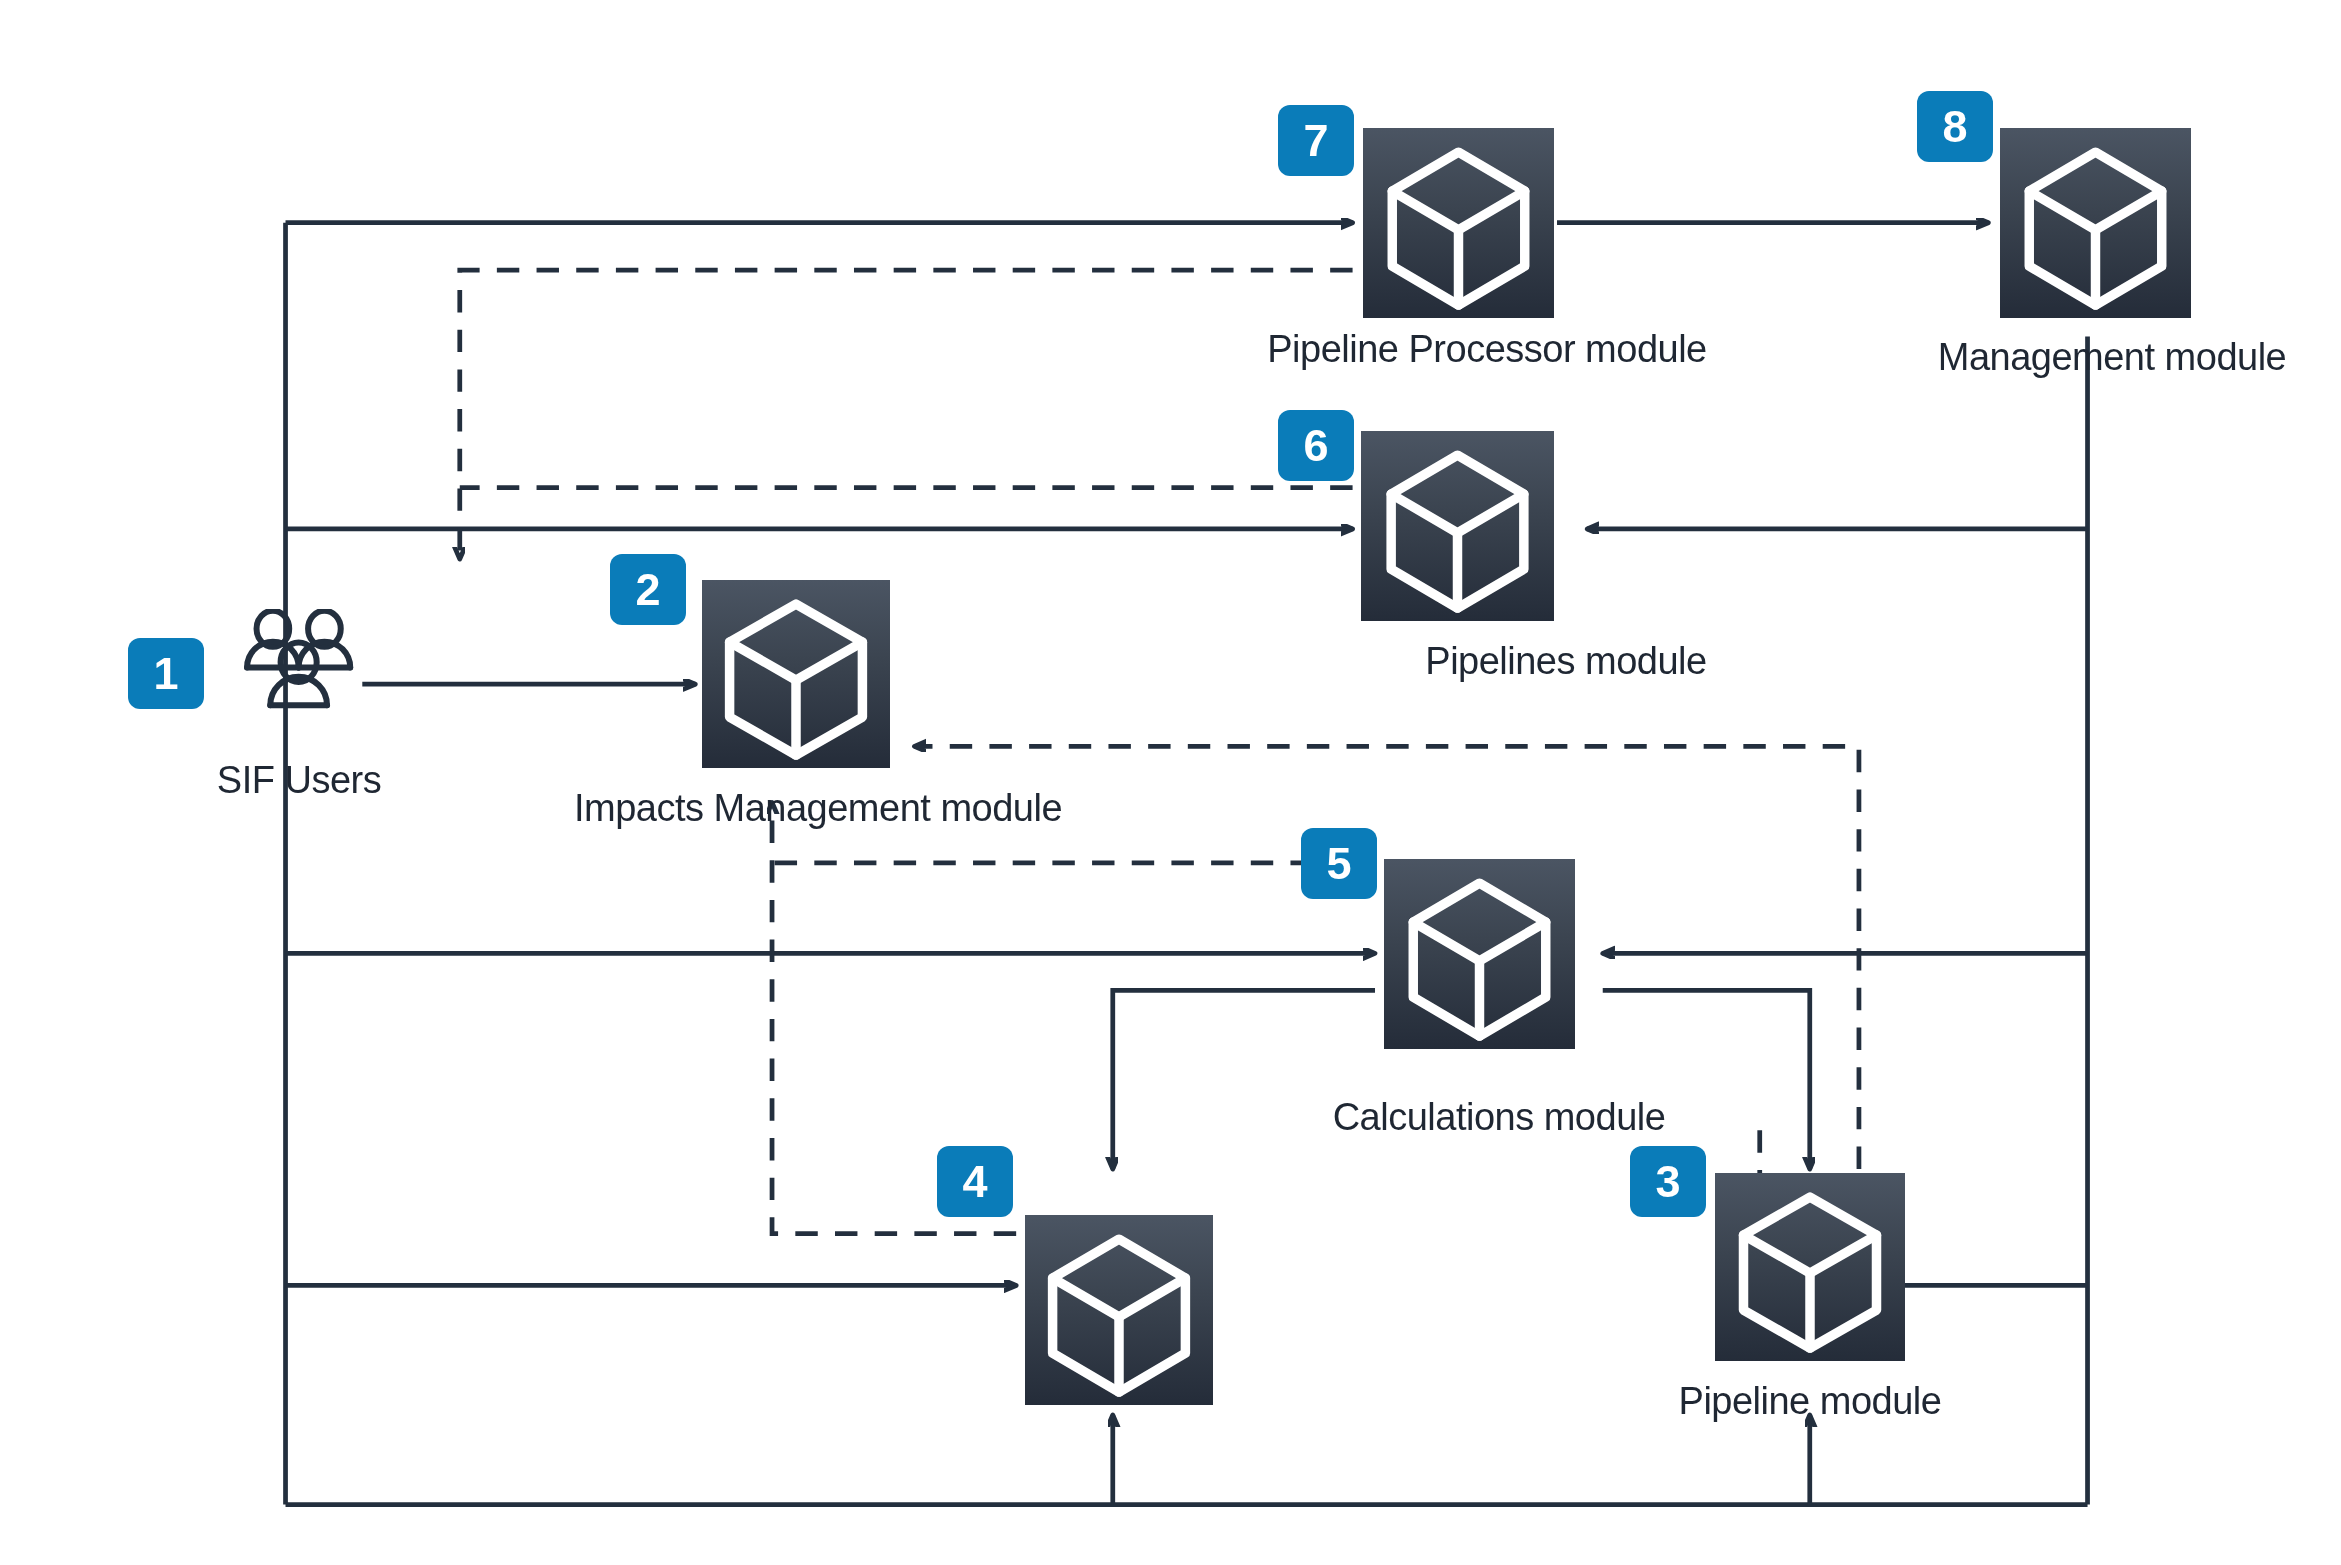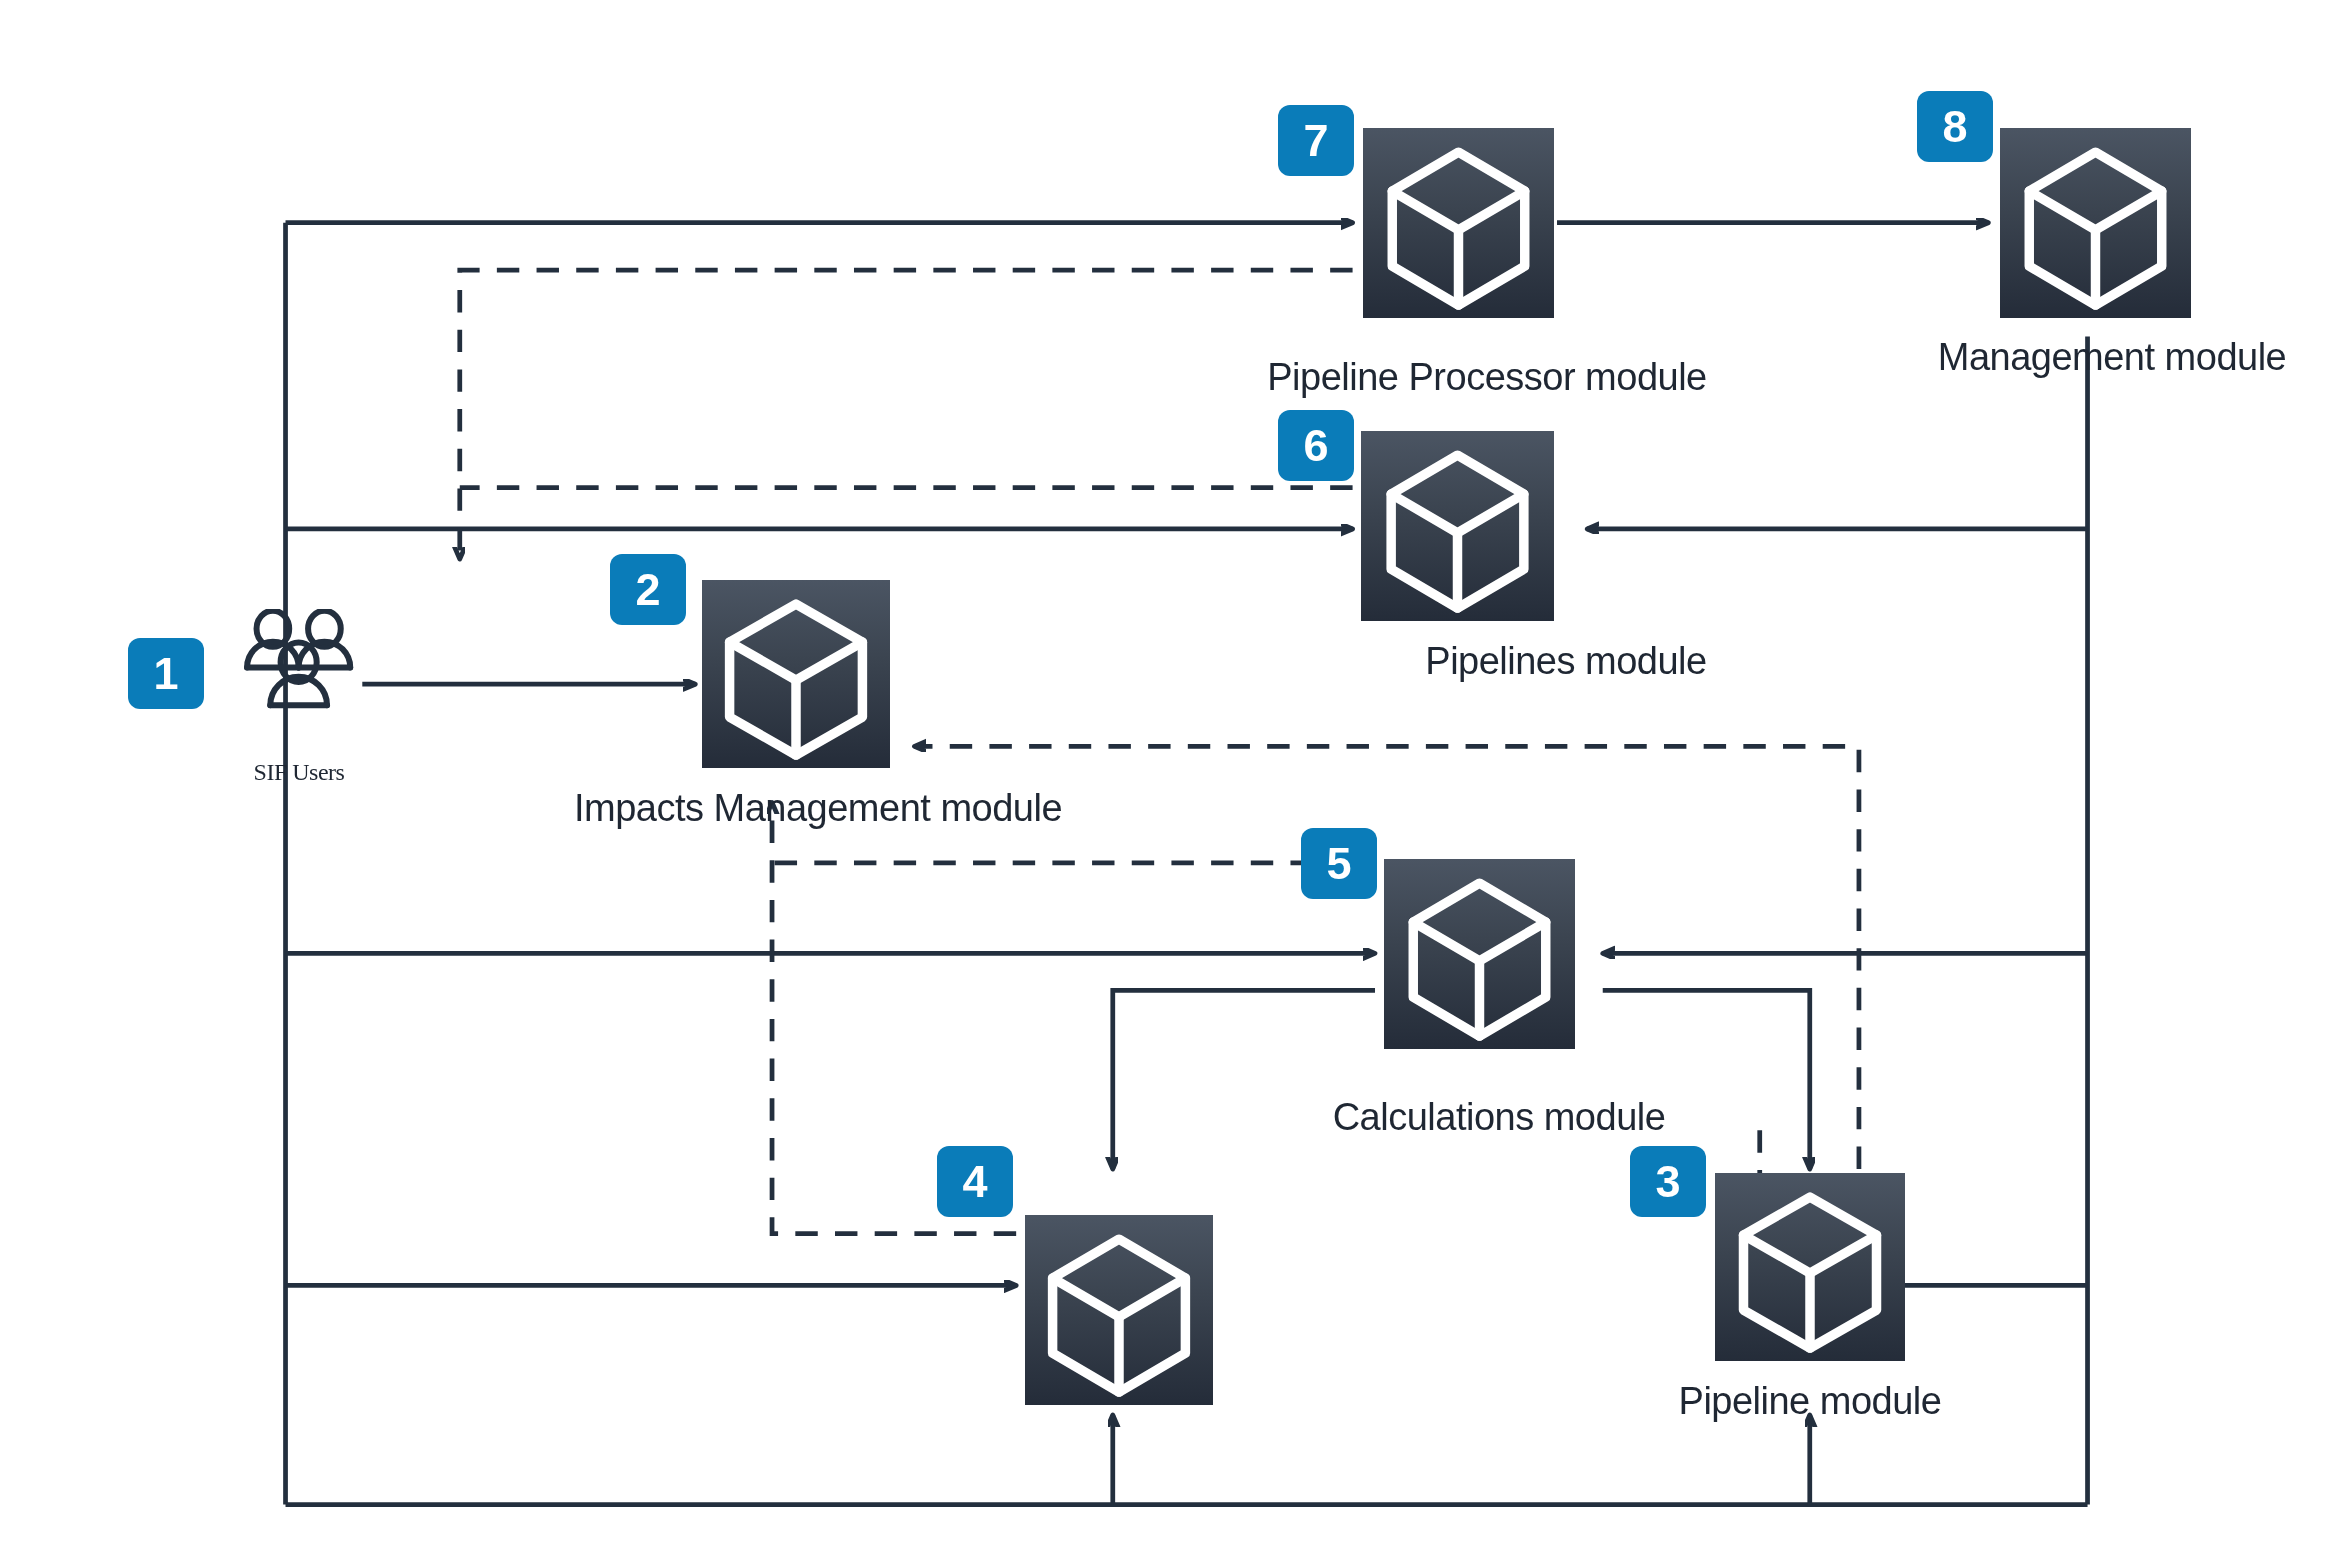--- a/index.html
+++ b/index.html
@@ -29,22 +29,22 @@
     position:absolute;width:76px;height:71px;border-radius:12px;
     background:#0a7cb9;color:#ffffff;
     font-family:"Liberation Sans","DejaVu Sans",sans-serif;
     font-size:45px;font-weight:bold;line-height:71px;text-align:center;
   }
   
   .actor{position:absolute;}
   .actor svg{display:block;}
   .actor-label{
     position:absolute;white-space:nowrap;
-    font-family:Liberation Serif, serif;
-    font-size:24px;color:#1f2733;letter-spacing:-0.5px;
+    font-family:Liberation Sans, sans-serif;
+    font-size:38px;color:#1f2733;letter-spacing:-0.5px;
     transform:translateX(-50%);
   }
 </style>
 </head>
 <body>
 
 <div id="canvas">
 
   <svg id="svg-layer" viewBox="0 0 2715 1815" xmlns="http://www.w3.org/2000/svg">
     <defs>
@@ -130,21 +130,21 @@
       <svg viewBox="0 0 222 220" preserveAspectRatio="none">
         <g fill="none" stroke="#ffffff" stroke-width="11" stroke-linejoin="round" stroke-linecap="round">
           <path d="M111 28 L188 73 L188 160 L111 205 L34 160 L34 73 Z"></path>
           <path d="M34 73 L111 118 L188 73"></path>
           <path d="M111 118 L111 205"></path>
         </g>
       </svg>
     </div>
   </div>
   <div class="badge" style="left:1278px;top:105px;">7</div>
-  <div class="mod-label" style="left:1487px;top:356px;">Pipeline Processor module</div>
+  <div class="mod-label" style="left:1487px;top:328px;">Pipeline Processor module</div>
 
   <div class="module">
     <div class="tile" style="left:2000px;top:128px;width:191px;height:190px;">
       <svg viewBox="0 0 222 220" preserveAspectRatio="none">
         <g fill="none" stroke="#ffffff" stroke-width="11" stroke-linejoin="round" stroke-linecap="round">
           <path d="M111 28 L188 73 L188 160 L111 205 L34 160 L34 73 Z"></path>
           <path d="M34 73 L111 118 L188 73"></path>
           <path d="M111 118 L111 205"></path>
         </g>
       </svg>

